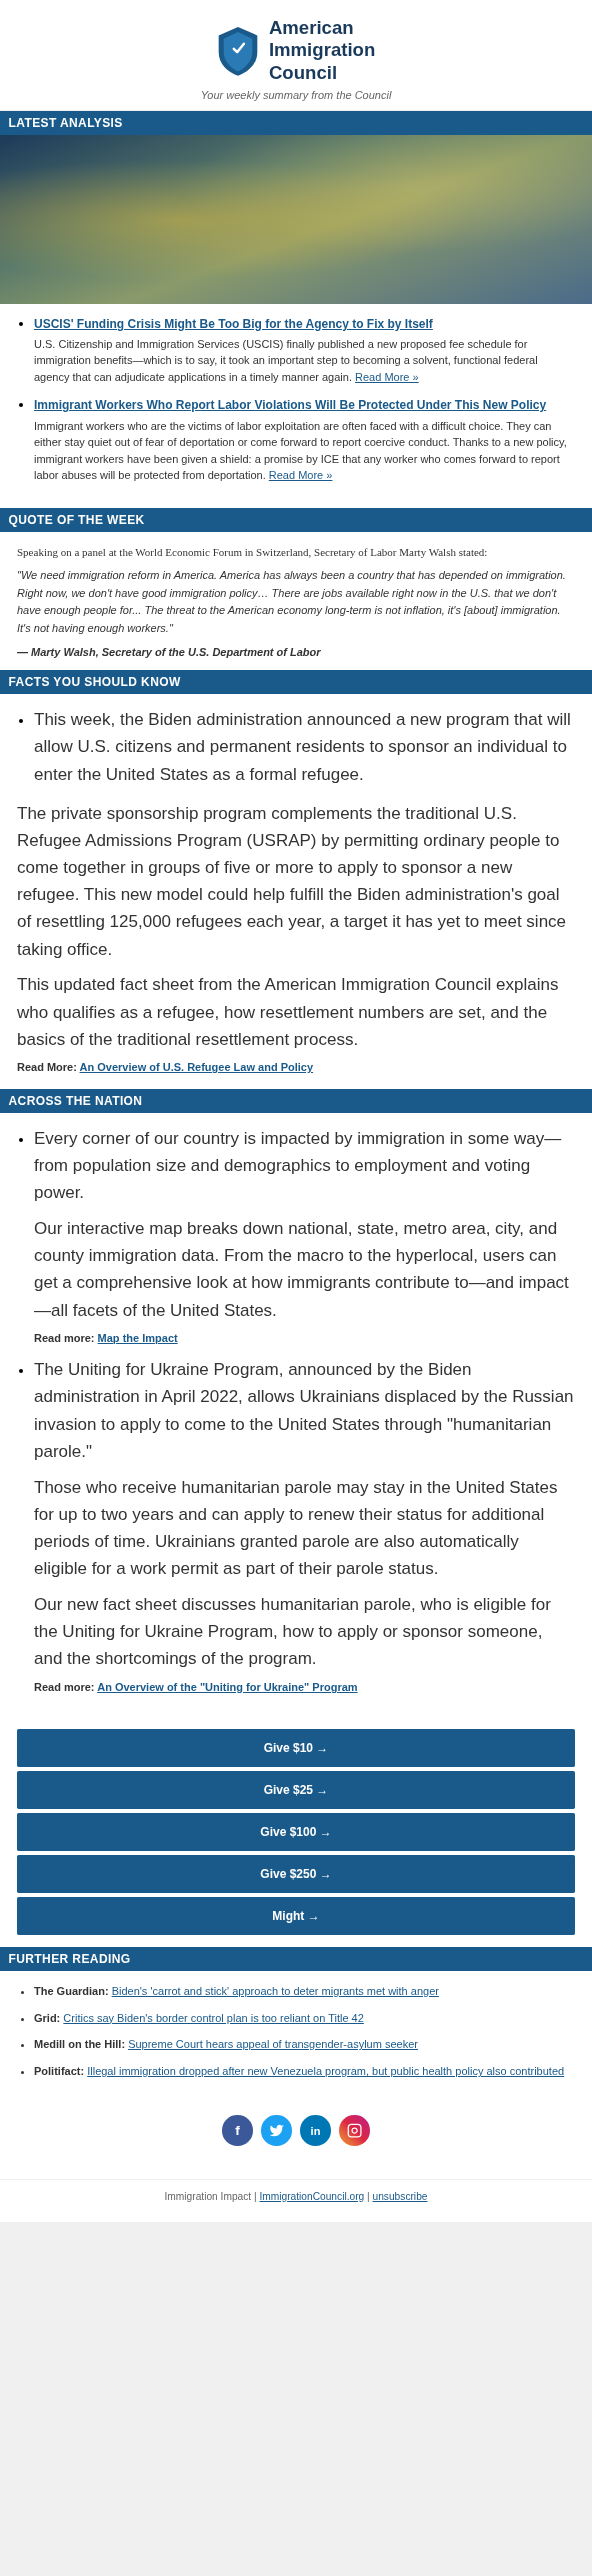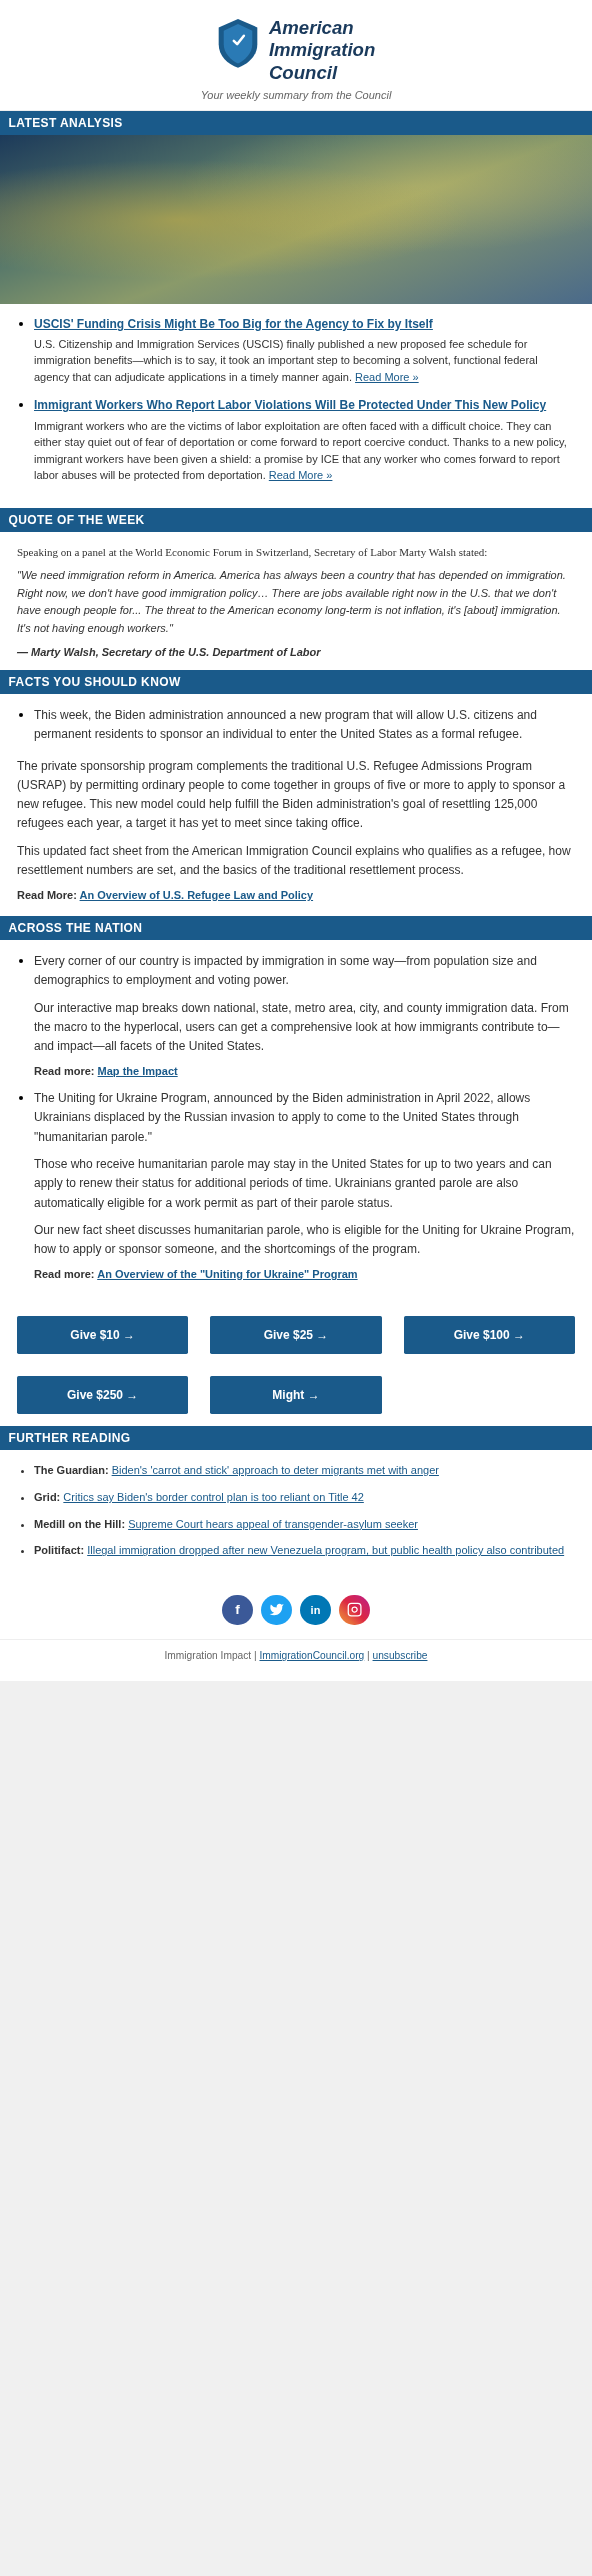--- a/index.html
+++ b/index.html
@@ -16,24 +16,24 @@
     }
     
     .header {
       background: #ffffff;
       text-align: center;
       padding: 17px 34px 8.5px;
       border-bottom: 0.8px solid #eee;
     }
     .header-logo {
       display: flex;
+      align-items: center;
       justify-content: center;
       gap: 10.2px;
       margin-bottom: 5.1px;
-      font-style: italic;
     }
     .logo-shield {
       width: 42px;
       height: 51px;
     }
     .logo-text {
       text-align: left;
     }
     .logo-text .org-name {
       font-size: 18.6px;
@@ -125,40 +125,40 @@
     }
     .intro-text {
       font-size: 11px;
       color: #333;
       line-height: 1.5;
       margin-bottom: 6.8px;
       font-family: Liberation Serif, serif;
     }
     
     .facts-body {
-      font-size: 12px;
+      font-size: 17px;
       color: #333;
       line-height: 1.6;
       margin-bottom: 8.5px;
     }
     .read-more-bold {
       font-size: 11px;
       font-weight: bold;
       color: #333;
       margin-bottom: 3.4px;
     }
     .read-more-bold a {
       color: #1a5a8a;
       text-decoration: underline;
     }
     
     .contribution-grid {
       display: grid;
-      grid-template-columns: 1fr 1fr 1fr;
-      gap: 22px;
+      grid-template-columns: 1fr;
+      gap: 4px;
       padding: 12px 17px;
     }
     .contrib-btn {
       background: #1a5a8a;
       color: #ffffff;
       border: none;
       padding: 12px 8.5px;
       font-size: 12px;
       font-weight: bold;
       cursor: pointer;
@@ -212,20 +212,21 @@
     .social-instagram { background: linear-gradient(45deg, #f09433, #e6683c, #dc2743, #cc2366, #bc1888); }
     
     .footer {
       background: #ffffff;
       text-align: center;
       padding: 8.5px 17px 17px;
       font-size: 10.2px;
       color: #666;
       line-height: 1.6;
       border-top: 0.8px solid #eee;
+      margin-top: 20px;
     }
     .footer a {
       color: #1a5a8a;
       text-decoration: underline;
     }
   </style>
 </head>
 <body>
 
 <div class="email-container">

